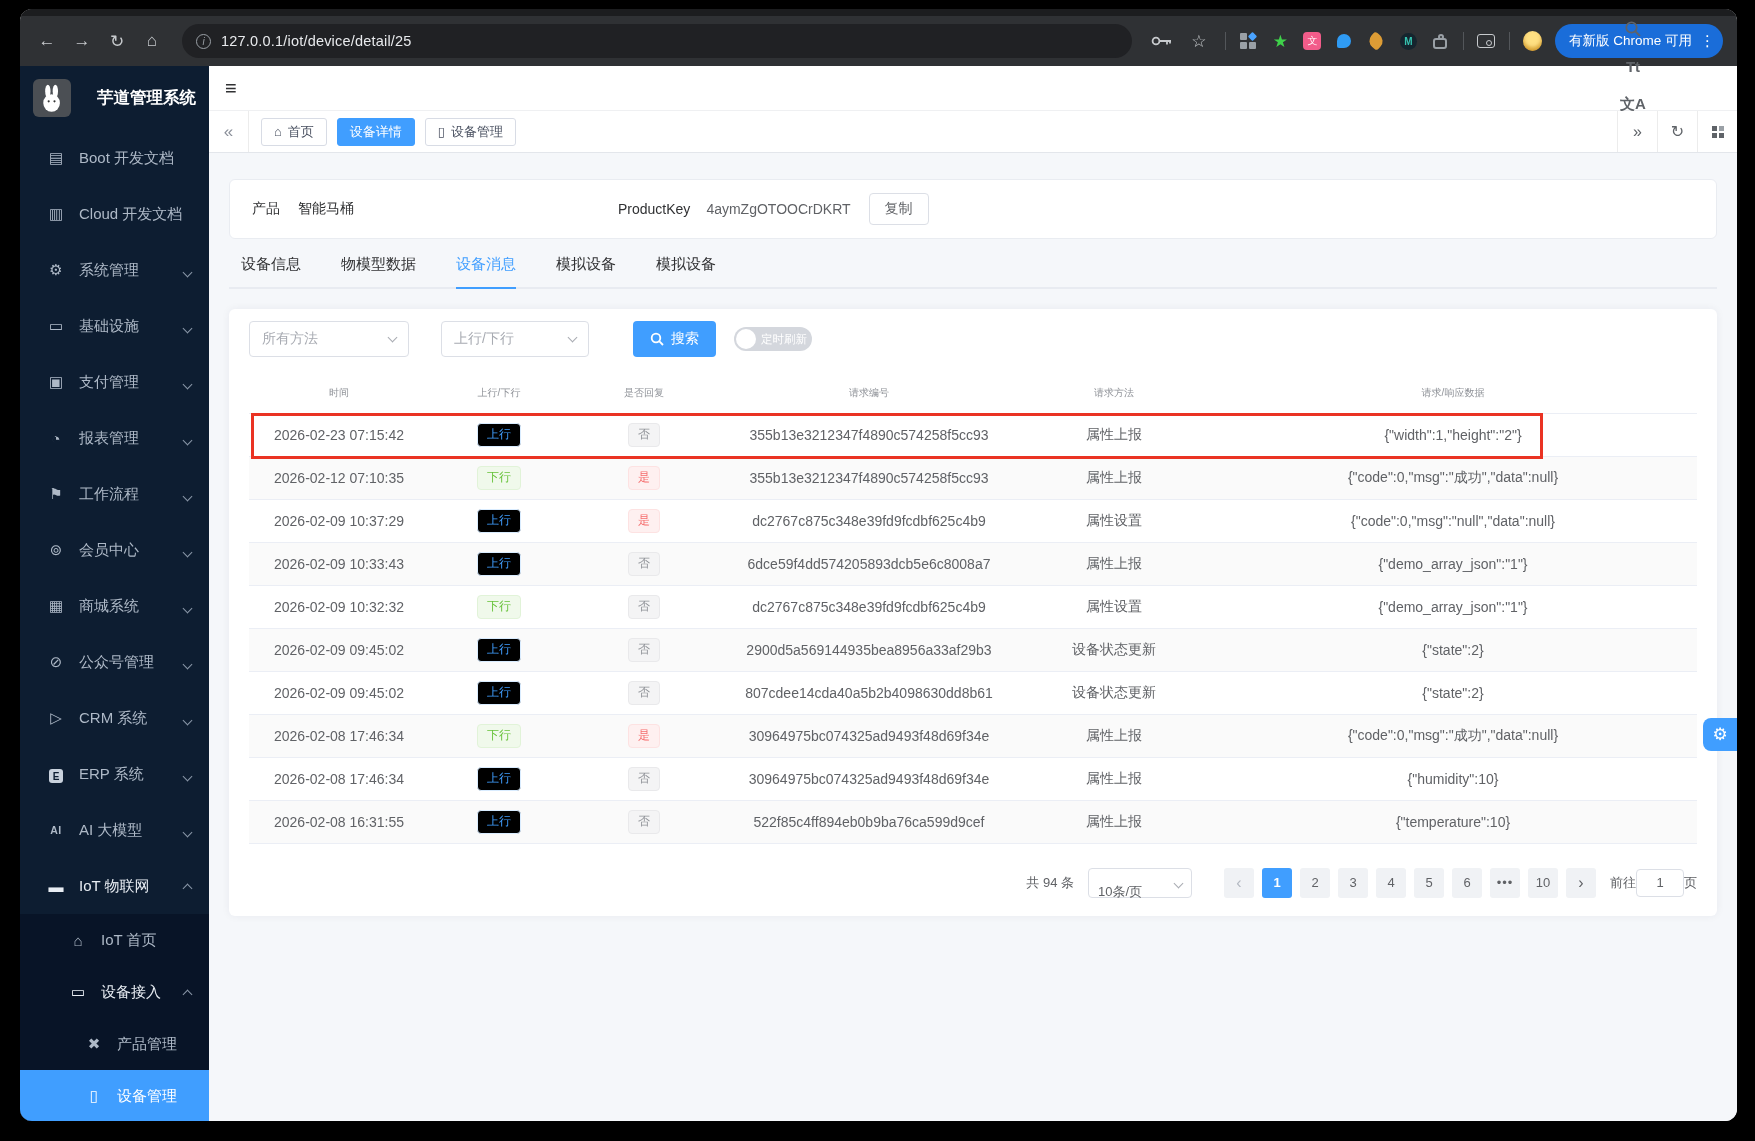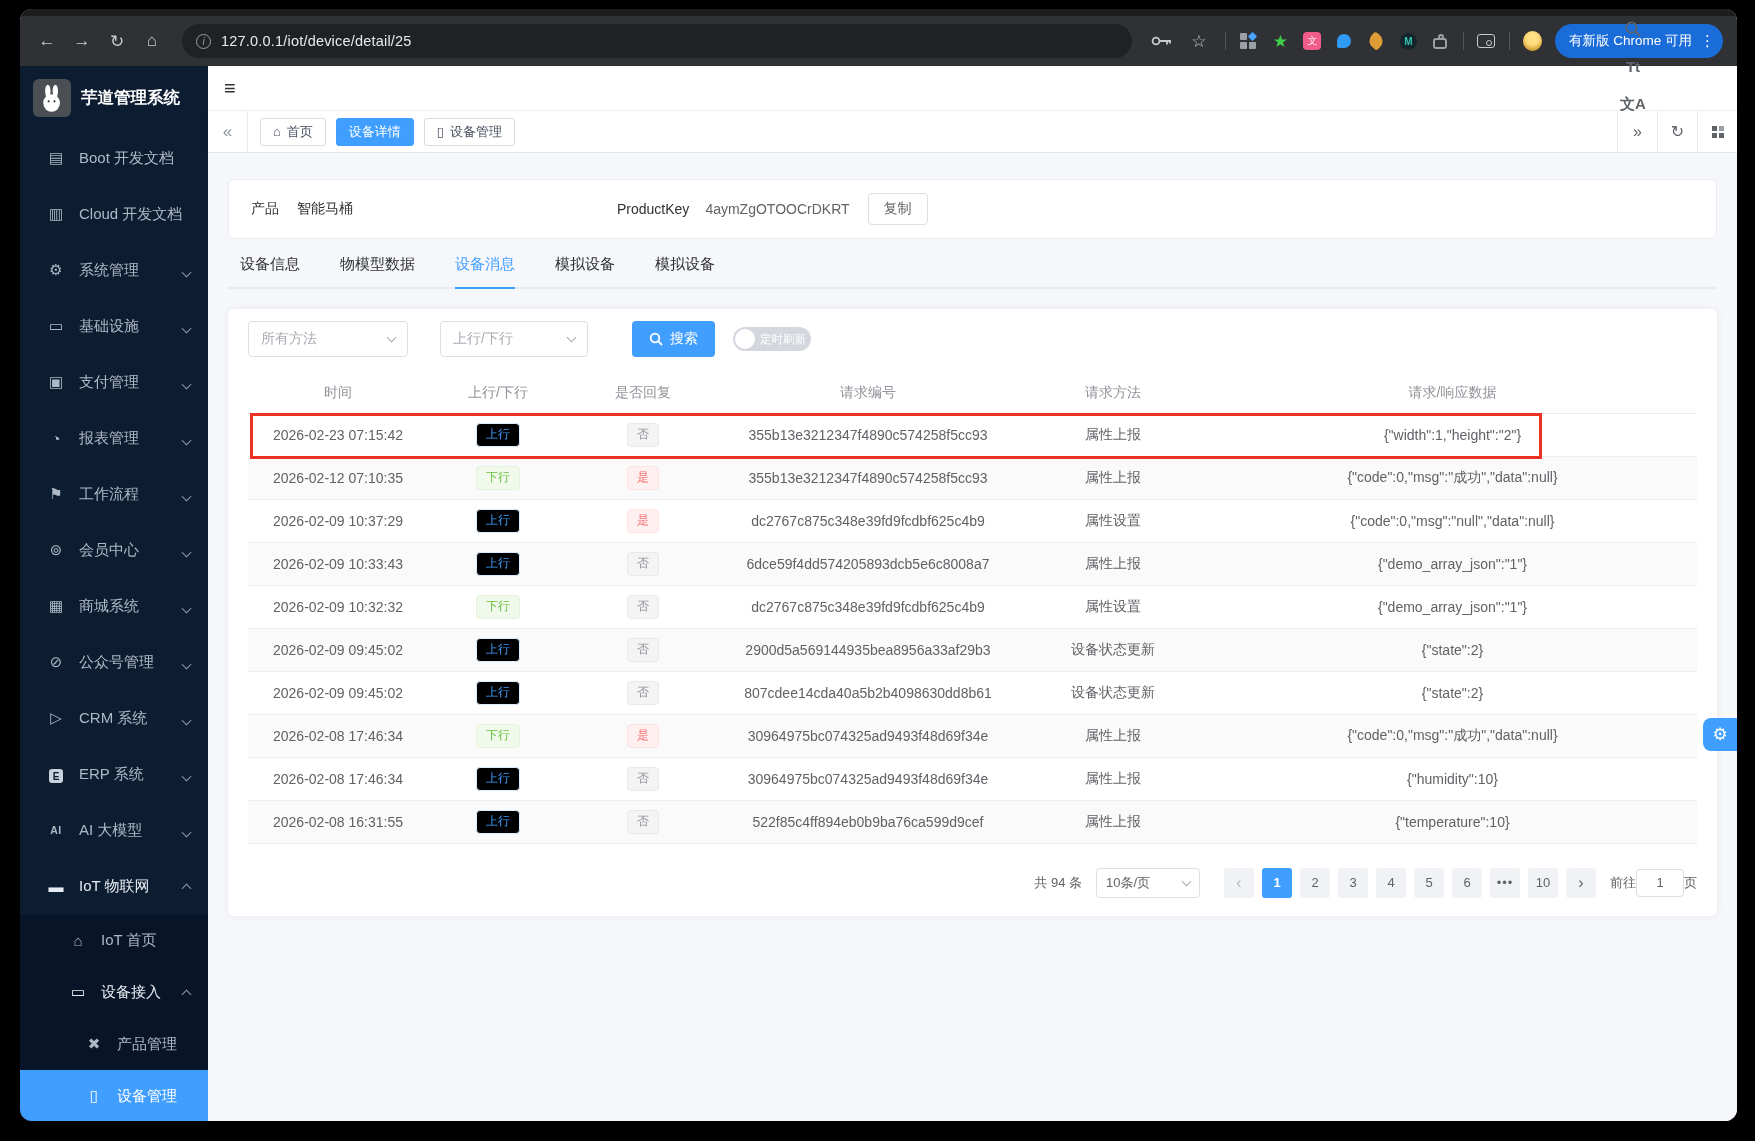--- a/index.html
+++ b/index.html
@@ -44,21 +44,21 @@
     box-shadow: inset 0 -3px 4px rgba(160,90,0,.45); }
   .update-pill { background: #1a6dd9; color: #fff; height: 34px; border-radius: 17px;
     display: flex; align-items: center; padding: 0 8px 0 14px; font-size: 13.5px; gap: 8px; cursor: pointer; }
   .kebab { font-size: 15px; color: #fff; }
 
   
   .app { flex: 1; display: flex; min-height: 0; }
 
   
   .sidebar { flex: 0 0 188px; background: #0d1d31; color: #aeb9c7; display: flex; flex-direction: column; font-size: 15px; }
-  .logo-row { height: 64px; display: flex; align-items: center; padding: 11px 13px; gap: 10px; flex: none; }
+  .logo-row { height: 64px; display: flex; align-items: center; padding: 11px 13px; gap: 26px; flex: none; }
   .logo-tile { width: 38px; height: 38px; border-radius: 6px; background: #4b4f54; overflow: hidden;
     display: flex; align-items: center; justify-content: center; flex: none; }
   .logo-title { color: #fff; font-size: 16.5px; font-weight: bold; white-space: nowrap; }
   .nav { flex: none; }
   .nav-item { height: 56px; display: flex; align-items: center; padding: 0 18px 0 26px; gap: 13px; cursor: pointer; white-space: nowrap; }
   .mi { width: 20px; text-align: center; font-size: 15px; flex: none; }
   .chv { display: inline-block; width: 7px; height: 7px; border-right: 1.5px solid currentColor; border-bottom: 1.5px solid currentColor; }
   .chv.down { transform: rotate(45deg); margin-top: -3px; }
   .chv.up { transform: rotate(-135deg); margin-top: 4px; }
   .chv-w { margin-left: auto; color: #8a97a8; }
@@ -130,38 +130,38 @@
     border-radius: 4px; color: #fff; font-size: 14px; display: flex; align-items: center; gap: 7px; cursor: pointer; }
   .switch { margin-left: 18px; width: 78px; height: 24px; background: #d4d7dd; border-radius: 12px;
     position: relative; display: flex; align-items: center; cursor: pointer; }
   .switch-knob { position: absolute; left: 2px; top: 2px; width: 20px; height: 20px; background: #fff; border-radius: 50%; }
   .switch-label { margin-left: 27px; color: #fff; font-size: 11.5px; white-space: nowrap; }
 
   .table-wrap { position: relative; margin-top: 16px; }
   table { width: 100%; border-collapse: collapse; table-layout: fixed; }
   .c-time { width: 180px; } .c-dir { width: 140px; } .c-reply { width: 150px; }
   .c-req { width: 300px; } .c-method { width: 190px; }
-  th { height: 40px; font-size: 14px; color: #909399; font-weight: 500; border-bottom: 1px solid #ebeef5; text-align: center; }
+  th { height: 40px; font-size: 10px; color: #909399; font-weight: 500; border-bottom: 1px solid #ebeef5; text-align: center; }
   td { height: 43px; font-size: 14px; color: #606266; border-bottom: 1px solid #ebeef5; text-align: center;
     overflow: hidden; white-space: nowrap; }
   tbody tr:nth-child(even) { background: #fafafa; }
   .tag { display: inline-flex; align-items: center; height: 24px; padding: 0 9px; border-radius: 4px;
     font-size: 12px; border: 1px solid transparent; }
   .tag.primary { background: #000000; border-color: #d9ecff; color: #409eff; }
   .tag.success { background: #f0f9eb; border-color: #e1f3d8; color: #67c23a; }
   .tag.info    { background: #f4f4f5; border-color: #e9e9eb; color: #909399; }
   .tag.danger  { background: #fef0f0; border-color: #fde2e2; color: #f56c6c; }
   .annotation { position: absolute; left: 2px; top: 40px; width: 1292px; height: 46px;
     border: 3px solid #ea3323; pointer-events: none; }
 
   .pager { margin-top: 24px; display: flex; align-items: center; justify-content: flex-end; font-size: 13px; color: #606266; }
   .pager-total { margin-right: 14px; }
   .size-select { width: 104px; height: 28px; border: 1px solid #dcdfe6; border-radius: 4px;
-    display: flex; align-items: center; justify-content: space-between; padding: 14px 9px;
-    color: #606266; margin-right: 20px; font-size: 13px; cursor: pointer; }
+    display: flex; justify-content: space-between; padding: 14px 9px;
+    color: #606266; margin-right: 28px; font-size: 13px; cursor: pointer; }
   .pgbtn { min-width: 30px; height: 30px; margin: 0 4px; background: #f0f2f5; border-radius: 3px;
     display: inline-flex; align-items: center; justify-content: center; color: #606266; font-size: 13px;
     padding: 0 4px; cursor: pointer; }
   .pgbtn.active { background: #409eff; color: #fff; font-weight: bold; }
   .pgbtn.prev { color: #b4b9c2; font-size: 16px; }
   .pgbtn.next { font-size: 16px; }
   .pgbtn.more { letter-spacing: 1px; }
   .goto { display: flex; align-items: center; gap: 0; margin-left: 10px; }
   .goto-input { width: 48px; height: 28px; border: 1px solid #dcdfe6; border-radius: 4px; text-align: center;
     color: #606266; font-size: 13px; background: #fff; }

